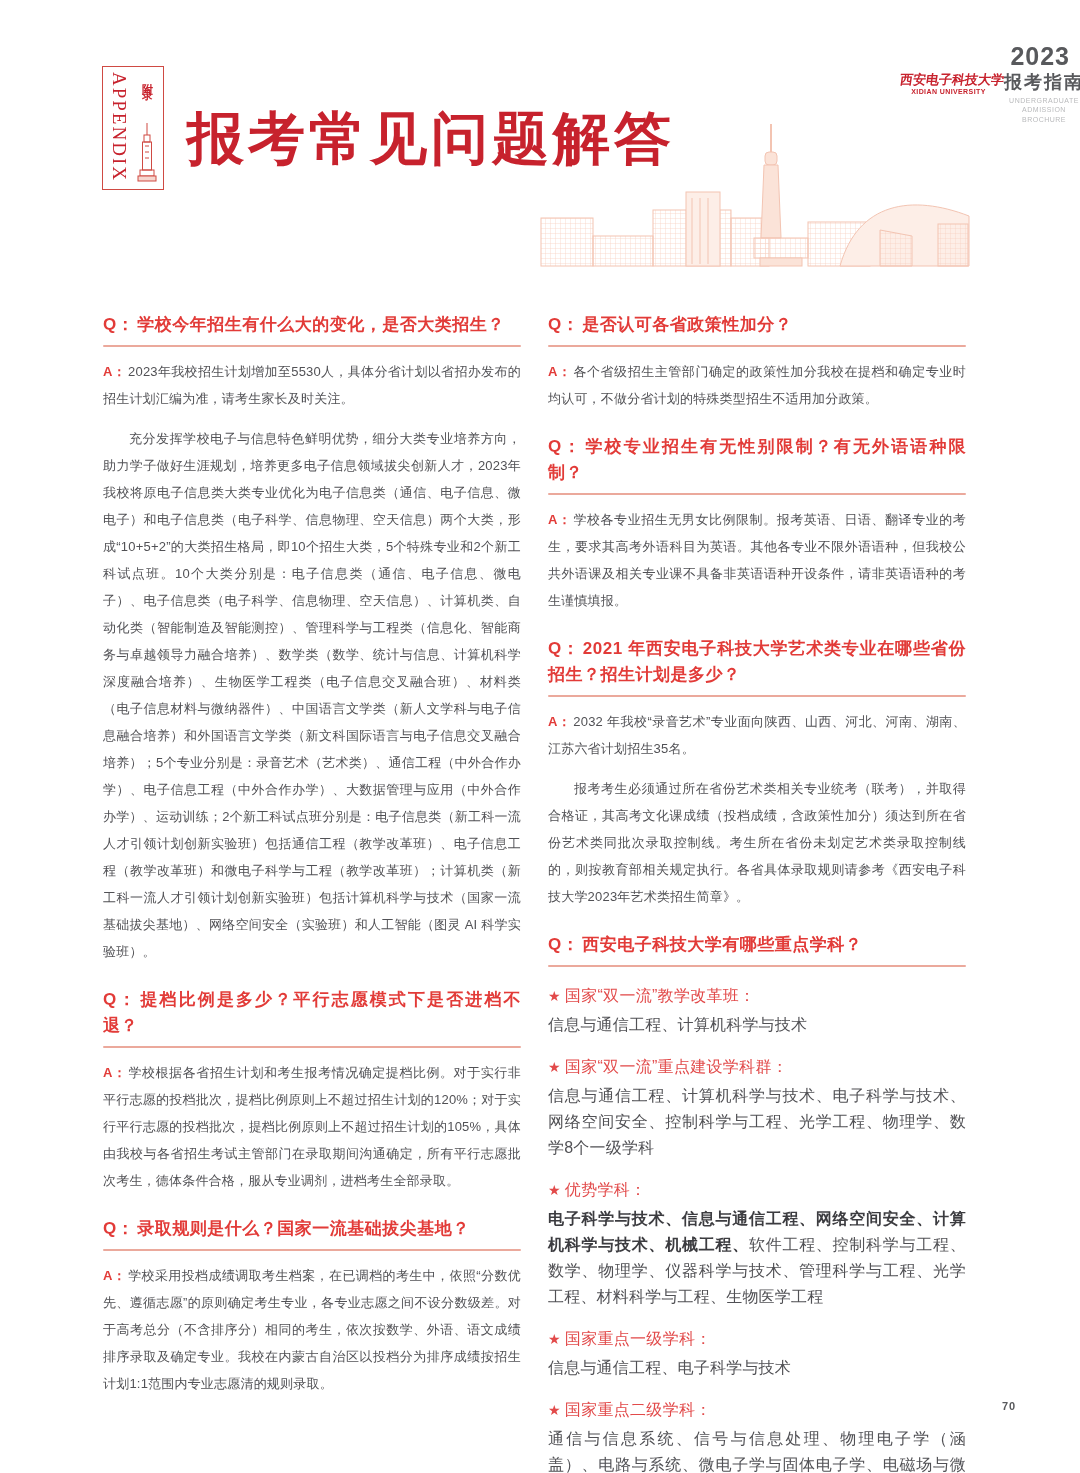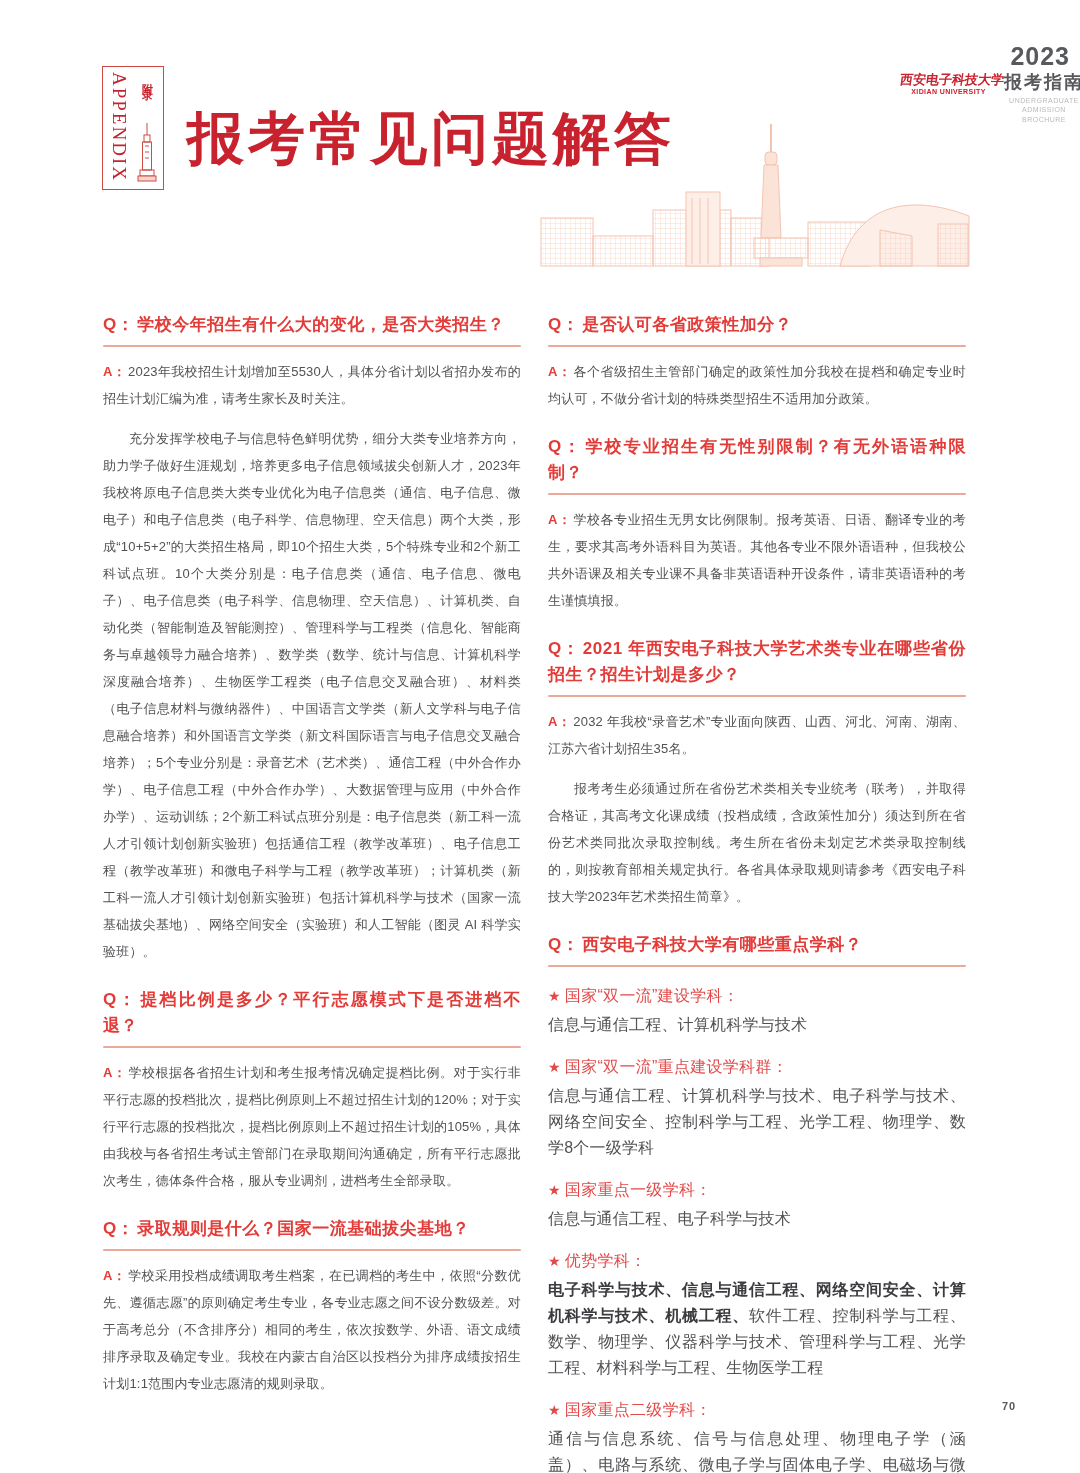--- a/index.html
+++ b/index.html
@@ -195,35 +195,35 @@
         <div class="q-text"><span class="q-pre">Q：</span><span>2021 年西安电子科技大学艺术类专业在哪些省份招生？招生计划是多少？</span></div>
         <div class="q-rule"></div>
       </div>
       <p class="ans"><span class="a-pre">A：</span><span>2032 年我校“录音艺术”专业面向陕西、山西、河北、河南、湖南、江苏六省计划招生35名。</span></p>
       <p class="ans para"><span>报考考生必须通过所在省份艺术类相关专业统考（联考），并取得合格证，其高考文化课成绩（投档成绩，含政策性加分）须达到所在省份艺术类同批次录取控制线。考生所在省份未划定艺术类录取控制线的，则按教育部相关规定执行。各省具体录取规则请参考《西安电子科技大学2023年艺术类招生简章》。</span></p>
       <div class="q-block">
         <div class="q-text"><span class="q-pre">Q：</span><span>西安电子科技大学有哪些重点学科？</span></div>
         <div class="q-rule"></div>
       </div>
       <div class="star-sec">
-        <div class="star-title"><span class="star-glyph">★</span><span>国家“双一流”建设学科：</span></div>
+        <div class="star-title"><span class="star-glyph">★</span><span>国家“双一流”教学改革班：</span></div>
         <p class="star-body"><span>信息与通信工程、计算机科学与技术</span></p>
       </div>
       <div class="star-sec">
         <div class="star-title"><span class="star-glyph">★</span><span>国家“双一流”重点建设学科群：</span></div>
         <p class="star-body"><span>信息与通信工程、计算机科学与技术、电子科学与技术、网络空间安全、控制科学与工程、光学工程、物理学、数学8个一级学科</span></p>
       </div>
       <div class="star-sec">
+        <div class="star-title"><span class="star-glyph">★</span><span>优势学科：</span></div>
+        <p class="star-body"><span class="b">电子科学与技术、信息与通信工程、网络空间安全、计算机科学与技术、机械工程、</span><span>软件工程、控制科学与工程、数学、物理学、仪器科学与技术、管理科学与工程、光学工程、材料科学与工程、生物医学工程</span></p>
+      </div>
+      <div class="star-sec">
         <div class="star-title"><span class="star-glyph">★</span><span>国家重点一级学科：</span></div>
         <p class="star-body"><span>信息与通信工程、电子科学与技术</span></p>
       </div>
       <div class="star-sec">
-        <div class="star-title"><span class="star-glyph">★</span><span>优势学科：</span></div>
-        <p class="star-body"><span class="b">电子科学与技术、信息与通信工程、网络空间安全、计算机科学与技术、机械工程、</span><span>软件工程、控制科学与工程、数学、物理学、仪器科学与技术、管理科学与工程、光学工程、材料科学与工程、生物医学工程</span></p>
-      </div>
-      <div class="star-sec">
         <div class="star-title"><span class="star-glyph">★</span><span>国家重点二级学科：</span></div>
         <p class="star-body"><span>通信与信息系统、信号与信息处理、物理电子学（涵盖）、电路与系统、微电子学与固体电子学、电磁场与微波技术、密码学</span></p>
       </div>
     </div>
 
   <div class="page-number">70</div>
 </div>
 
 </body></html>

